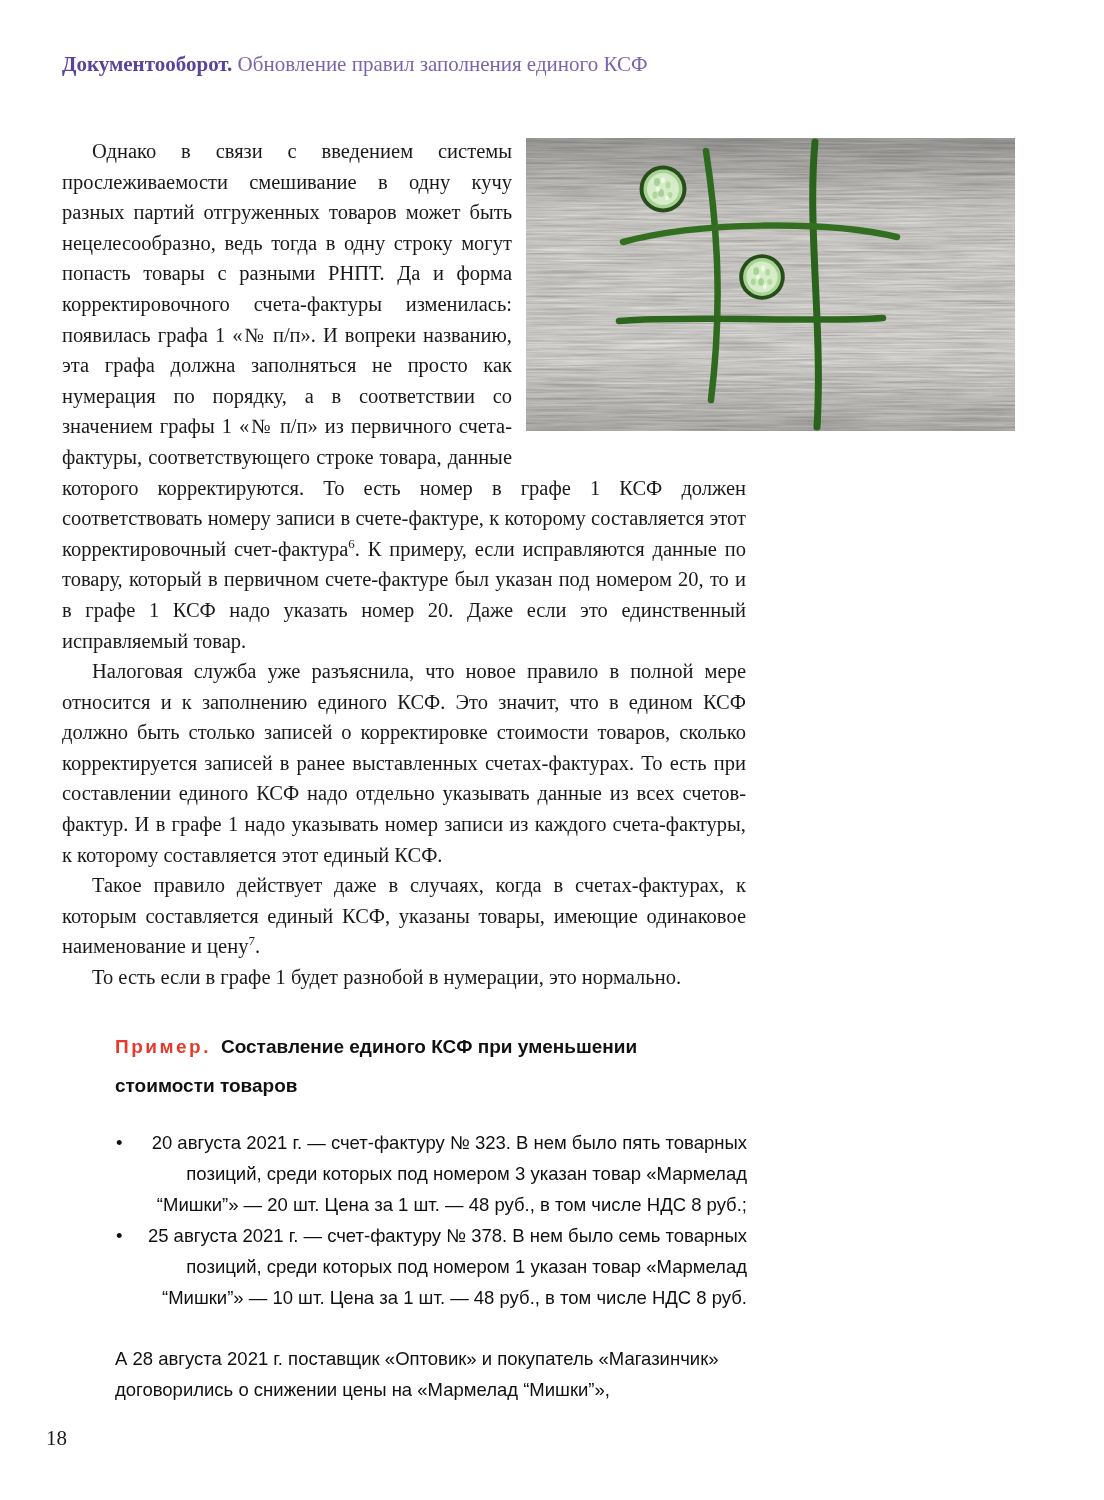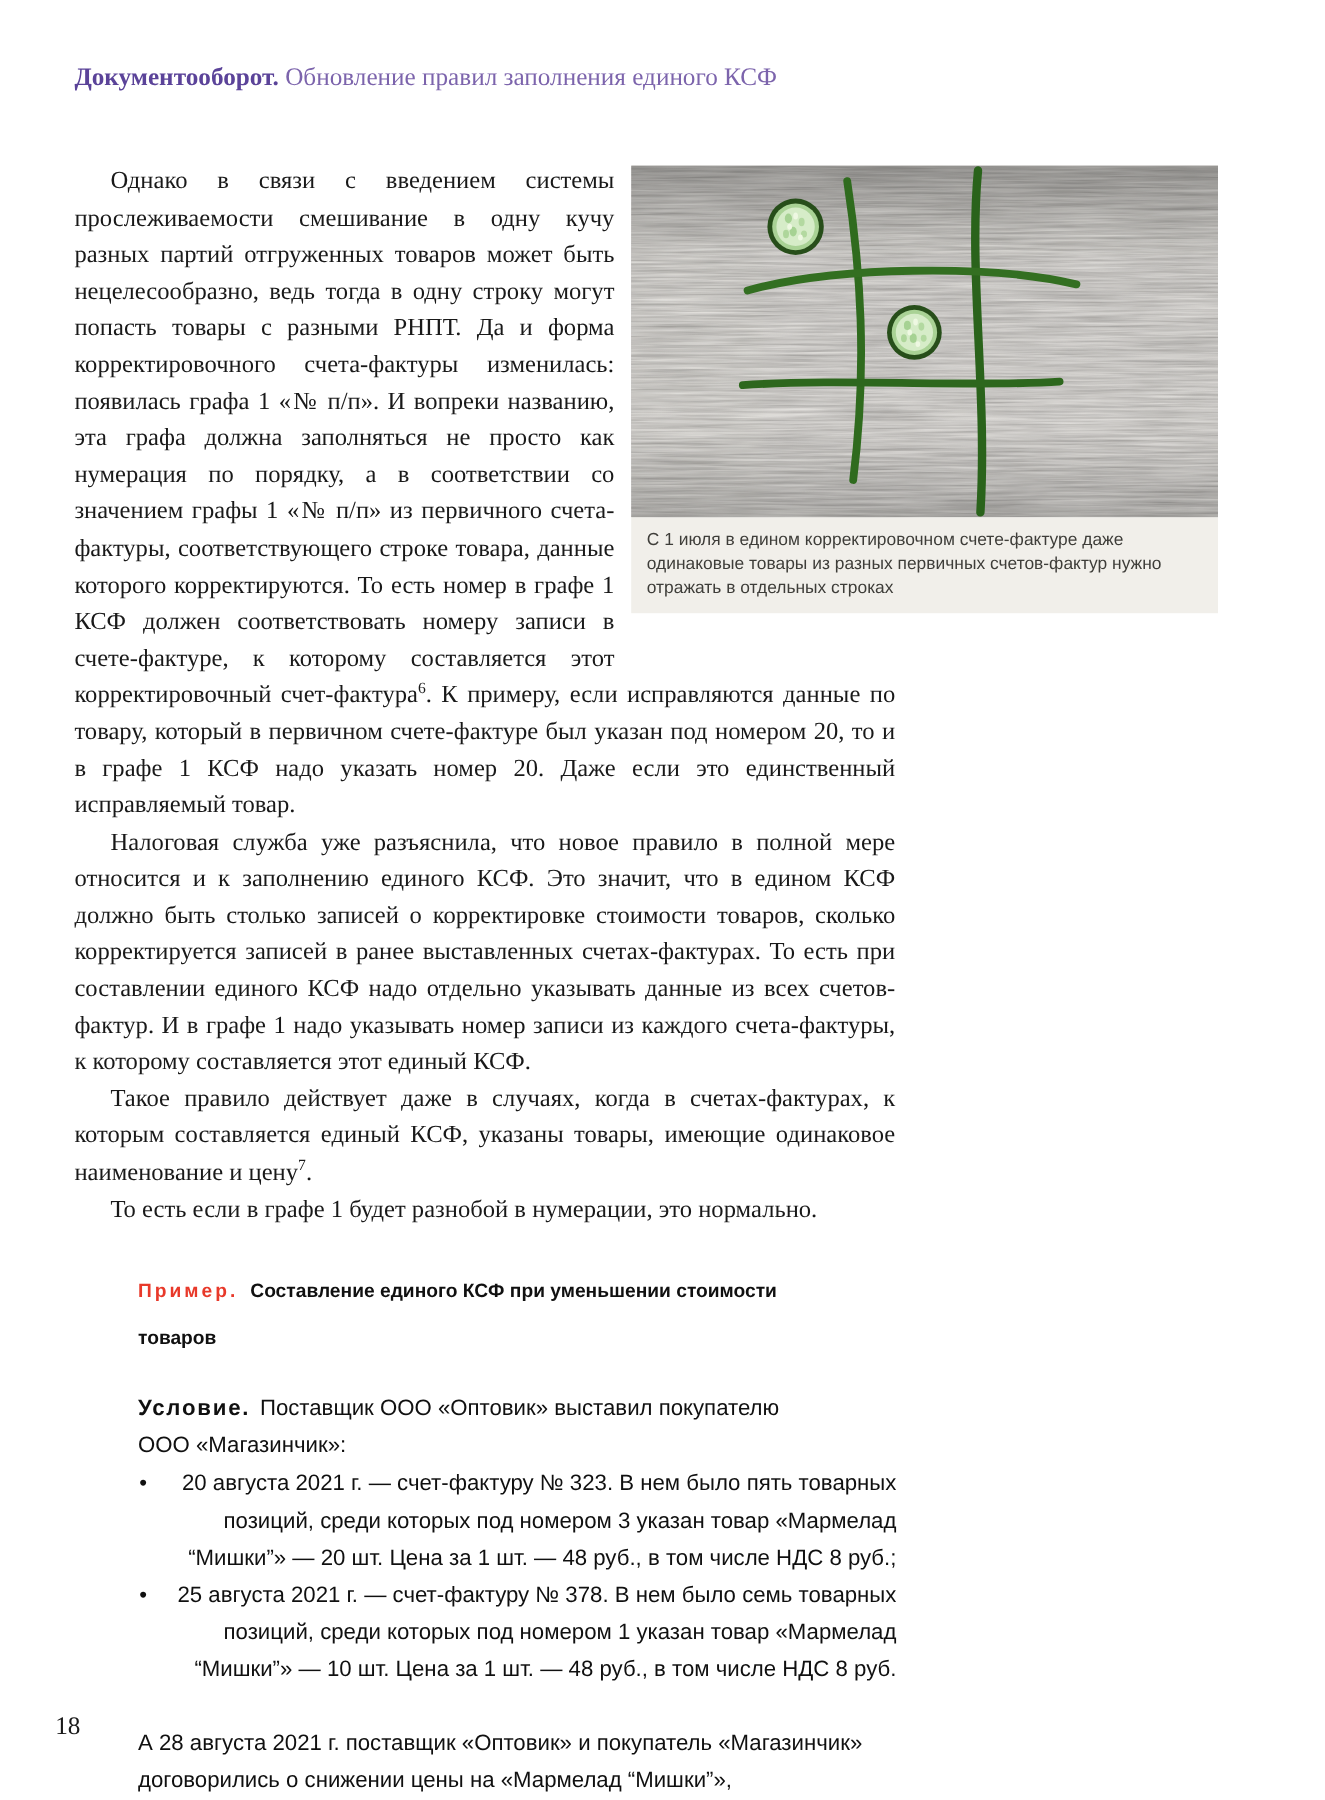--- a/index.html
+++ b/index.html
@@ -25,21 +25,21 @@
 
   .body-text p { margin:0; width:684px; font-size:20.5px; line-height:30.6px; text-align:justify; }
   .body-text p.ind { text-indent:30px; }
   sup.fnref { font-size:13px; line-height:0; }
 
   
   .example {
     margin:34px 0 0 53px; width:632px;
     font-family:"Liberation Sans", sans-serif; font-size:18.5px; line-height:31px; color:#101010;
   }
-  .ex-head { width:585px; font-weight:bold; font-size:16px; line-height:39px; margin:0 0 22px 0; }
+  .ex-head { width:585px; font-weight:bold; font-size:19px; line-height:39px; margin:0 0 22px 0; }
   .ex-label { color:#e8392a; letter-spacing:2.5px; margin-right:10px; }
   .ex-cond { width:540px; margin:0; }
   .cond-label { font-weight:bold; letter-spacing:1.5px; margin-right:8px; }
   ul.ex-list { list-style:none; margin:1px 0 0 0; padding:0;text-align:right; }
   ul.ex-list li { position:relative; padding-left:22px; }
   ul.ex-list li::before { content:"\2022"; position:absolute; left:1px; top:0; }
   .ex-closing { margin:30px 0 0 0; }
 
   
   .footnotes { position:absolute; left:790px; top:1264px; width:252px; font-size:16px; line-height:21px; color:#161616; }
@@ -114,36 +114,32 @@
           <ellipse cx="-6" cy="-6" rx="3" ry="4" fill="#a6d293"></ellipse>
           <ellipse cx="6" cy="-5" rx="2.5" ry="3.5" fill="#b3d9a0"></ellipse>
           <ellipse cx="-1" cy="5" rx="3" ry="4" fill="#a6d293"></ellipse>
           <ellipse cx="8" cy="5" rx="2.5" ry="3" fill="#b3d9a0"></ellipse>
           <ellipse cx="-9" cy="5" rx="2.5" ry="3.5" fill="#aed69b"></ellipse>
           <ellipse cx="1" cy="-9" rx="2" ry="3" fill="#eef8e2"></ellipse>
           <ellipse cx="-4" cy="0" rx="2" ry="2.5" fill="#eef8e2"></ellipse>
           <ellipse cx="3" cy="10" rx="2" ry="2.5" fill="#eef8e2"></ellipse>
         </g>
       </svg>
-      <figcaption>С 1 июля в едином корректировочном счете-фактуре даже одинаковые товары из разных первичных счетов-фактур нужно отражать в отдельных строках</figcaption>
     </figure>
 
     <div class="body-text">
       <p class="ind"><span>Однако в связи с введением системы прослеживаемости смешивание в одну кучу разных партий отгруженных товаров может быть нецелесообразно, ведь тогда в одну строку могут попасть товары с раз­ными РНПТ. Да и форма корректировоч­ного счета-фактуры изменилась: появилась графа 1 «№ п/п». И вопреки названию, эта графа должна заполняться не просто как нумерация по порядку, а в соответ­ствии со значением графы 1 «№ п/п» из пер­вичного счета-фактуры, соответствующего строке товара, данные которого корректи­руются. То есть номер в графе 1 КСФ дол­жен соответствовать номеру записи в счете-фактуре, к которому составляется этот корректировочный счет-фактура</span><sup class="fnref">6</sup><span>. К примеру, если исправляются данные по товару, который в первичном счете-фак­туре был указан под номером 20, то и в графе 1 КСФ надо указать номер 20. Даже если это единственный исправляемый товар.</span></p>
       <p class="ind">Налоговая служба уже разъяснила, что новое правило в полной мере относится и к заполнению единого КСФ. Это значит, что в еди­ном КСФ должно быть столько записей о корректировке стоимости товаров, сколько корректируется записей в ранее выставленных сче­тах-фактурах. То есть при составлении единого КСФ надо отдельно указывать данные из всех счетов-фактур. И в графе 1 надо указывать номер записи из каждого счета-фактуры, к которому составляется этот единый КСФ.</p>
       <p class="ind"><span>Такое правило действует даже в случаях, когда в счетах-фактурах, к которым составляется единый КСФ, указаны товары, имеющие одинаковое наименование и цену</span><sup class="fnref">7</sup><span>.</span></p>
       <p class="ind">То есть если в графе 1 будет разнобой в нумерации, это нормально.</p>
     </div>
 
     <div class="example">
       <p class="ex-head">
         <span class="ex-label">Пример.</span><span>Составление единого КСФ при уменьшении стоимости товаров</span>
-      </p>
-      <p class="ex-cond">
-        <span class="cond-label">Условие.</span><span>Поставщик ООО «Оптовик» выставил покупателю ООО «Магазинчик»:</span>
       </p>
       <ul class="ex-list">
         <li>20 августа 2021 г. — счет-фактуру № 323. В нем было пять товарных позиций, среди которых под номером 3 указан товар «Мармелад “Мишки”» — 20 шт. Цена за 1 шт. — 48 руб., в том числе НДС 8 руб.;</li>
         <li>25 августа 2021 г. — счет-фактуру № 378. В нем было семь товарных позиций, среди которых под номером 1 указан товар «Мармелад “Мишки”» — 10 шт. Цена за 1 шт. — 48 руб., в том числе НДС 8 руб.</li>
       </ul>
       <p class="ex-closing">А 28 августа 2021 г. поставщик «Оптовик» и покупатель «Магазин­чик» договорились о снижении цены на «Мармелад “Мишки”»,</p>
     </div>
 
   </div>
 

